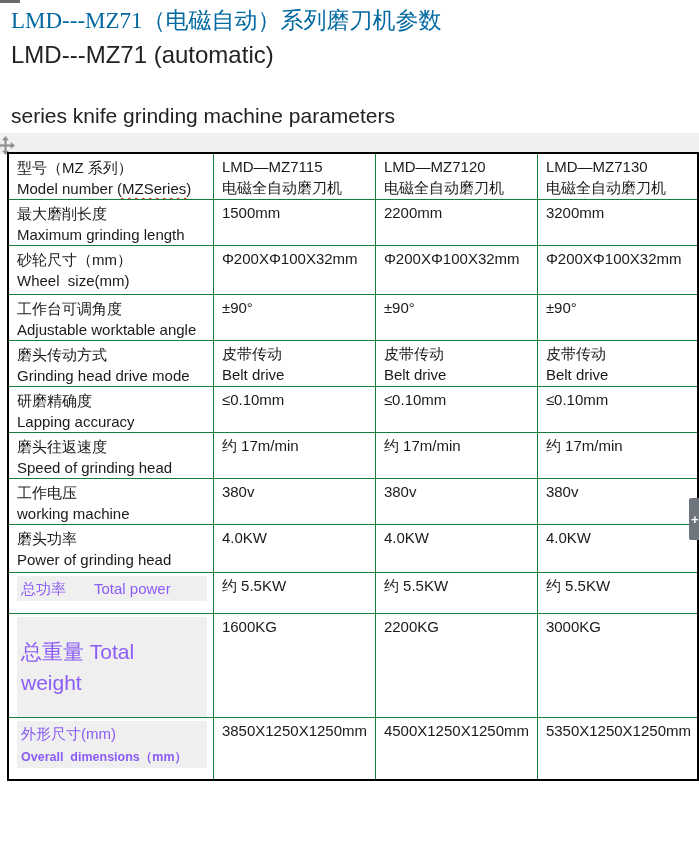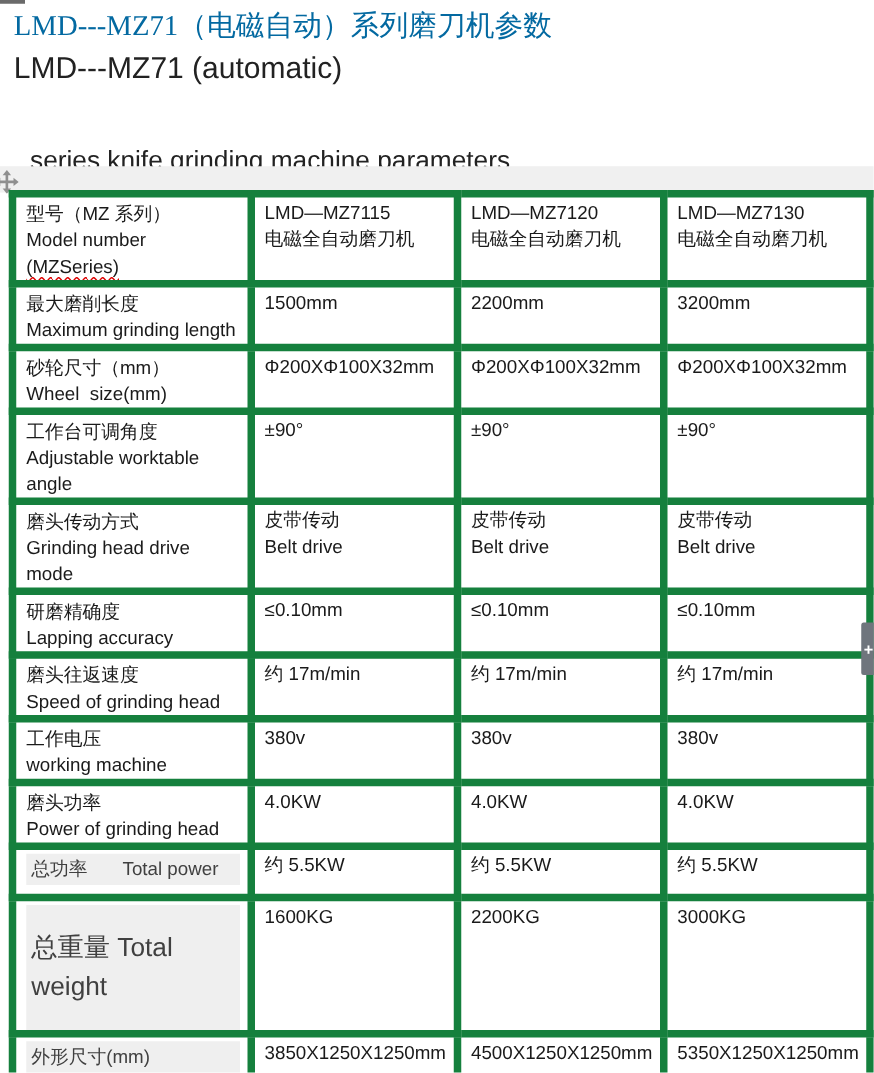--- a/index.html
+++ b/index.html
@@ -13,47 +13,47 @@
   .title-zh{
     position:absolute;left:11px;top:5px;margin:0;
     font-family:"Liberation Serif","DejaVu Serif",serif;
     font-size:23px;font-weight:400;color:#0369a1;white-space:nowrap;
   }
   .title-en{
     position:absolute;left:11px;top:41px;margin:0;
     font-size:24px;font-weight:400;color:#222;white-space:nowrap;
   }
   .subtitle-en{
-    position:absolute;left:11px;top:104px;margin:13px;
+    position:absolute;left:11px;top:104px;margin:0;
     font-size:21px;font-weight:400;color:#222;white-space:nowrap;text-align:center;
   }
   .sep-band{position:absolute;left:0;top:133px;width:699px;height:21px;background:#f0f0f0;}
   .move-handle{position:absolute;left:-4px;top:136px;width:19px;height:19px;}
 
   table.params{
     position:absolute;left:7px;top:152px;
     border-collapse:collapse;table-layout:fixed;
     border:2px solid #000;
     font-size:15px;line-height:21px;
   }
   table.params td{
-    border:6px solid #15803d;
+    border:1px solid #15803d;
     vertical-align:top;
     overflow:hidden;
   }
   td.label-cell{padding:3px 6px 0 8px;}
   td.value-cell{padding:2px 6px 0 8px;white-space:pre-line;}
   .zh,.en{font-size:15px;line-height:21px;}
   .en{white-space:pre-wrap;}
   .squiggle{
     text-decoration:underline wavy 1px #dd0000;
     text-underline-offset:3px;
     text-decoration-skip-ink:none;
   }
-  .hl{background:#efefef;color:#404040;display:block;padding:2px 4px;}
+  .hl{background:#efefef;color:#8b5cf6;display:block;padding:2px 4px;}
   .inline-hl .en-i{margin-left:28px;}
   .hl.big{font-size:21px;line-height:31px;white-space:pre-line;padding:19px 4px;}
   .hl.en-bold{font-size:12.5px;font-weight:700;line-height:17px;white-space:pre-wrap;}
   .hl.zh15{line-height:22px;}
 
   .scroll-thumb{
     position:absolute;left:689px;top:498px;width:12px;height:42px;
     background:#6f757d;border-radius:2px;
     display:flex;align-items:center;justify-content:flex-start;
     color:#fff;font-size:13px;font-weight:700;line-height:1;

